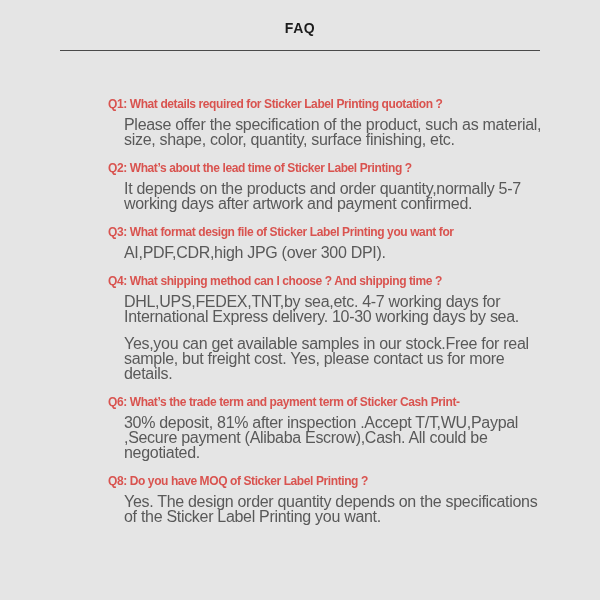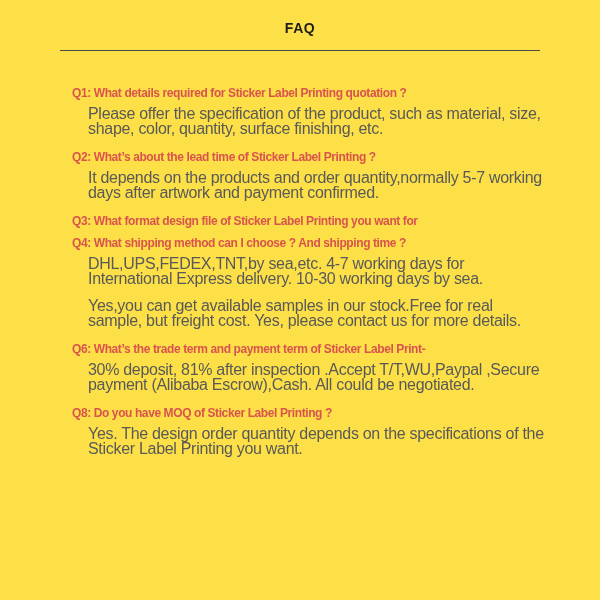--- a/index.html
+++ b/index.html
@@ -4,41 +4,41 @@
 <style>
   * { margin: 0; padding: 0; box-sizing: border-box; }
   html, body {
     width: 600px; height: 600px;
     background: #ffffff;
     font-family: "Liberation Sans", sans-serif;
   }
   .page {
     position: relative;
     width: 600px; height: 600px;
-    background: #fde047;
+    background: #e5e5e5;
     overflow: hidden;
   }
   .header { padding-top: 20px; }
   .header-title {
     text-align: center;
     font-size: 14px;
     font-weight: bold;
     color: #1c1c1c;
     letter-spacing: 0.5px;
     line-height: 16px;
   }
   .header-rule {
     width: 480px;
     height: 0;
     margin: 14px auto 0 auto;
     border-top: 1px solid #4a4a4a;
   }
   .faq-list {
-    margin-top: 33px;
-    padding-left: 72px;
+    margin-top: 44px;
+    padding-left: 108px;
     padding-right: 50px;
   }
   .qa-question {
     font-size: 12px;
     font-weight: bold;
     color: #d9534f;
     line-height: 18px;
     letter-spacing: -0.4px;
     margin-bottom: 4px;
   }
@@ -74,33 +74,34 @@
       <p class="qa-answer">Please offer the specification of the product, such as material, size, shape, color, quantity, surface finishing, etc.</p>
     </section>
 
     <section class="qa">
       <h2 class="qa-question"><span>Q2: What’s about the lead time of Sticker Label Printing ?</span></h2>
       <p class="qa-answer">It depends on the products and order quantity,normally 5-7 working days after artwork and payment confirmed.</p>
     </section>
 
     <section class="qa">
       <h2 class="qa-question"><span>Q3: What format design file of Sticker Label Printing you want for</span></h2>
+      <p class="qa-answer">AI,PDF,CDR,high JPG (over 300 DPI).</p>
     </section>
 
     <section class="qa">
       <h2 class="qa-question"><span>Q4: What shipping method can I choose ? And shipping time ?</span></h2>
       <p class="qa-answer">DHL,UPS,FEDEX,TNT,by sea,etc. 4-7 working days for International Express delivery. 10-30 working days by sea.</p>
     </section>
 
     <section class="qa">
       <p class="qa-answer">Yes,you can get available samples in our stock.Free for real sample, but freight cost. Yes, please contact us for more details.</p>
     </section>
 
     <section class="qa">
-      <h2 class="qa-question"><span>Q6: What’s the trade term and payment term of Sticker Label Print-</span></h2>
+      <h2 class="qa-question"><span>Q6: What’s the trade term and payment term of Sticker Cash Print-</span></h2>
       <p class="qa-answer">30% deposit, 81% after inspection .Accept T/T,WU,Paypal ,Secure payment (Alibaba Escrow),Cash. All could be negotiated.</p>
     </section>
 
 
     <section class="qa">
       <h2 class="qa-question"><span>Q8: Do you have MOQ of Sticker Label Printing ?</span></h2>
       <p class="qa-answer">Yes. The design order quantity depends on the specifications of the Sticker Label Printing you want.</p>
     </section>
 
   </div>

